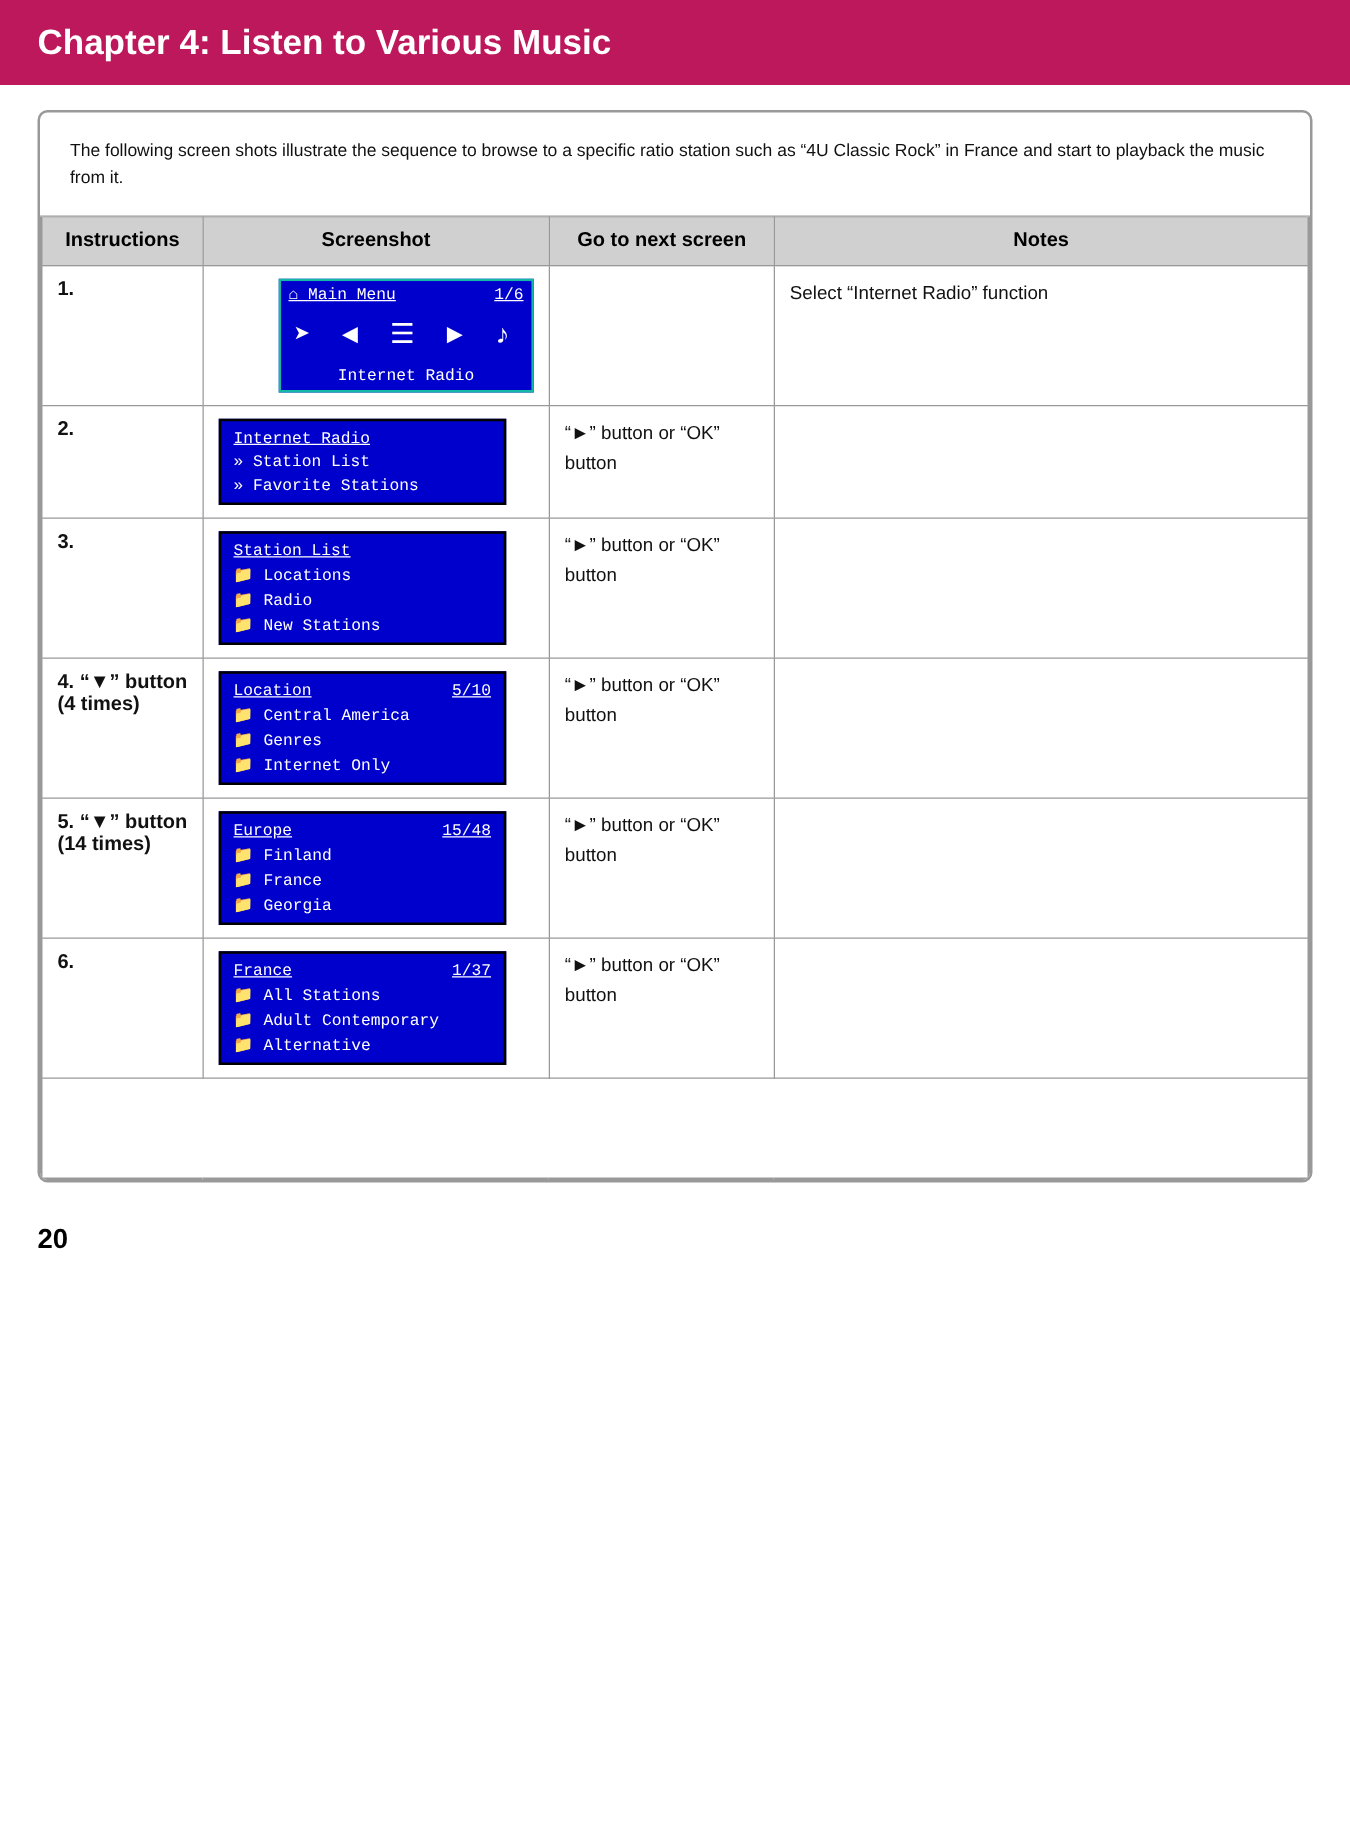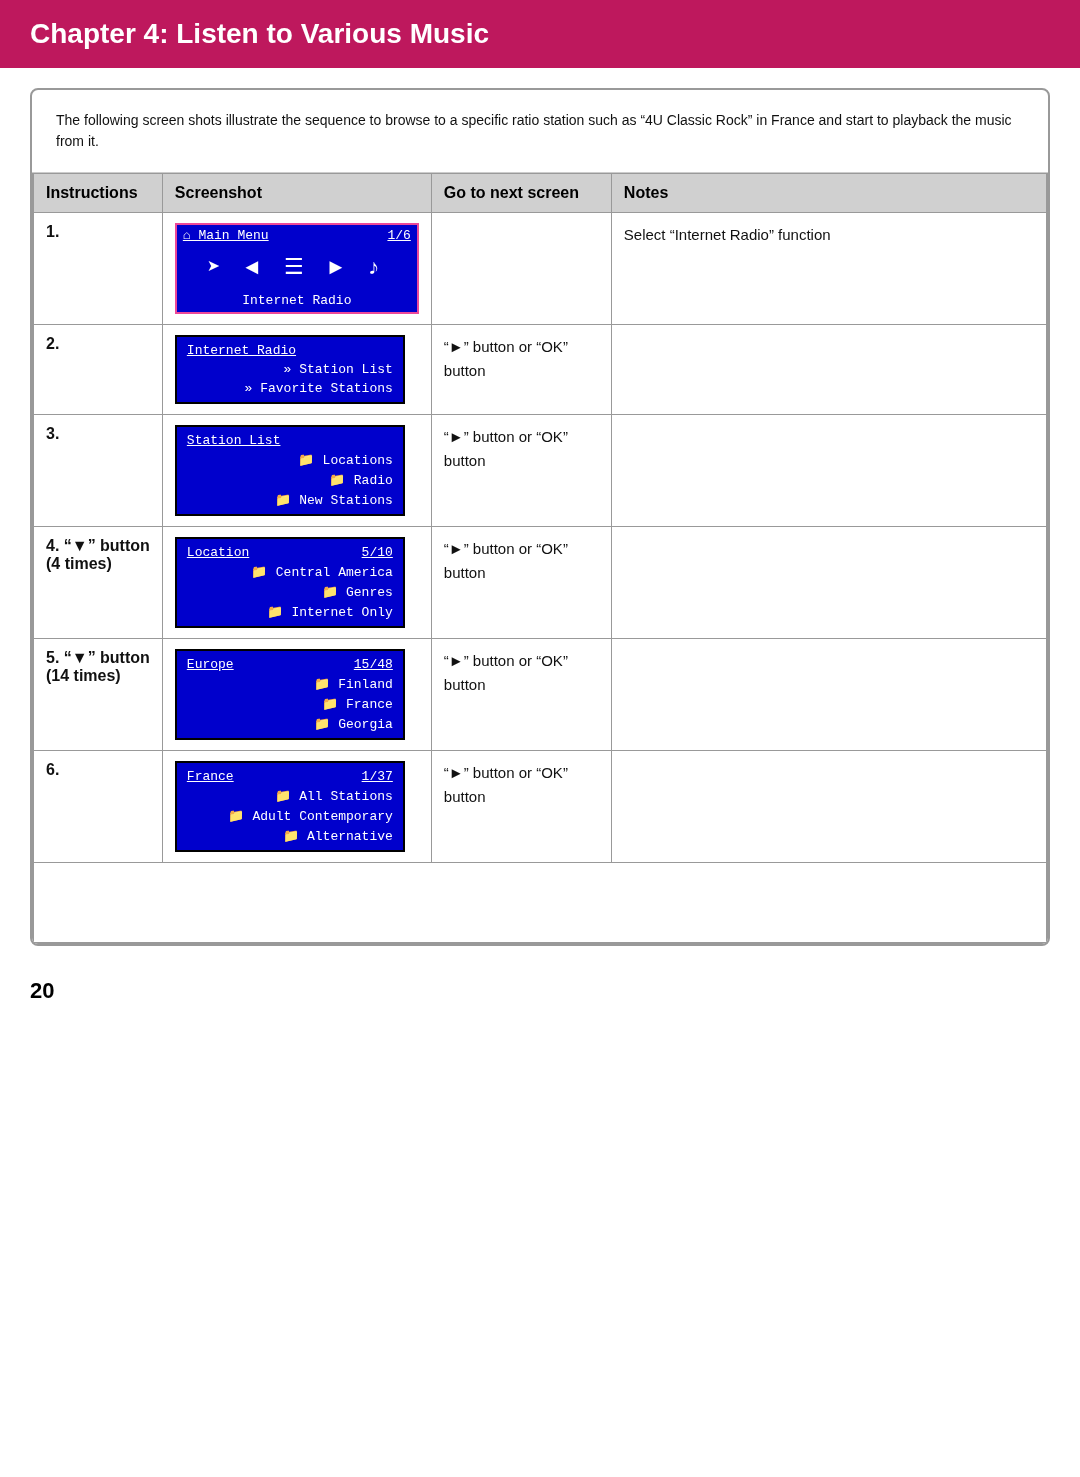--- a/index.html
+++ b/index.html
@@ -38,21 +38,21 @@
     .intro-section {
       padding: 20px 24px;
       border-bottom: 1px solid #ccc;
     }
     thead tr th {
       background: #d0d0d0;
       border: 1px solid #999;
       padding: 10px 12px;
       font-size: 16px;
       font-weight: bold;
-      text-align: left;
+      text-align: center;
       vertical-align: top;
     }
     tbody tr td {
       border: 1px solid #999;
       padding: 10px 12px;
       vertical-align: top;
       font-size: 15px;
       color: #111;
     }
     .row-num {
@@ -75,28 +75,28 @@
       white-space: nowrap;
     }
     .screen-sim .screen-row.selected {
       background: #0000cc;
       color: #fff;
       text-decoration: underline;
     }
     .screen-sim .screen-row.normal {
       background: #0000cc;
       color: #fff;
-      text-align: right;
     }
     
     .screen1 {
       background: #0000cc;
-      border: 2px solid #ec4899;
-      width: 244px;
+      border: 2px solid #14b8a6;
+      width: 204px;
       font-family: 'Courier New', monospace;
+      margin-left: 48px;
     }
     .screen1-header {
       background: #0000cc;
       color: #fff;
       display: flex;
       justify-content: space-between;
       padding: 3px 6px;
       font-size: 13px;
       text-decoration: underline;
     }

